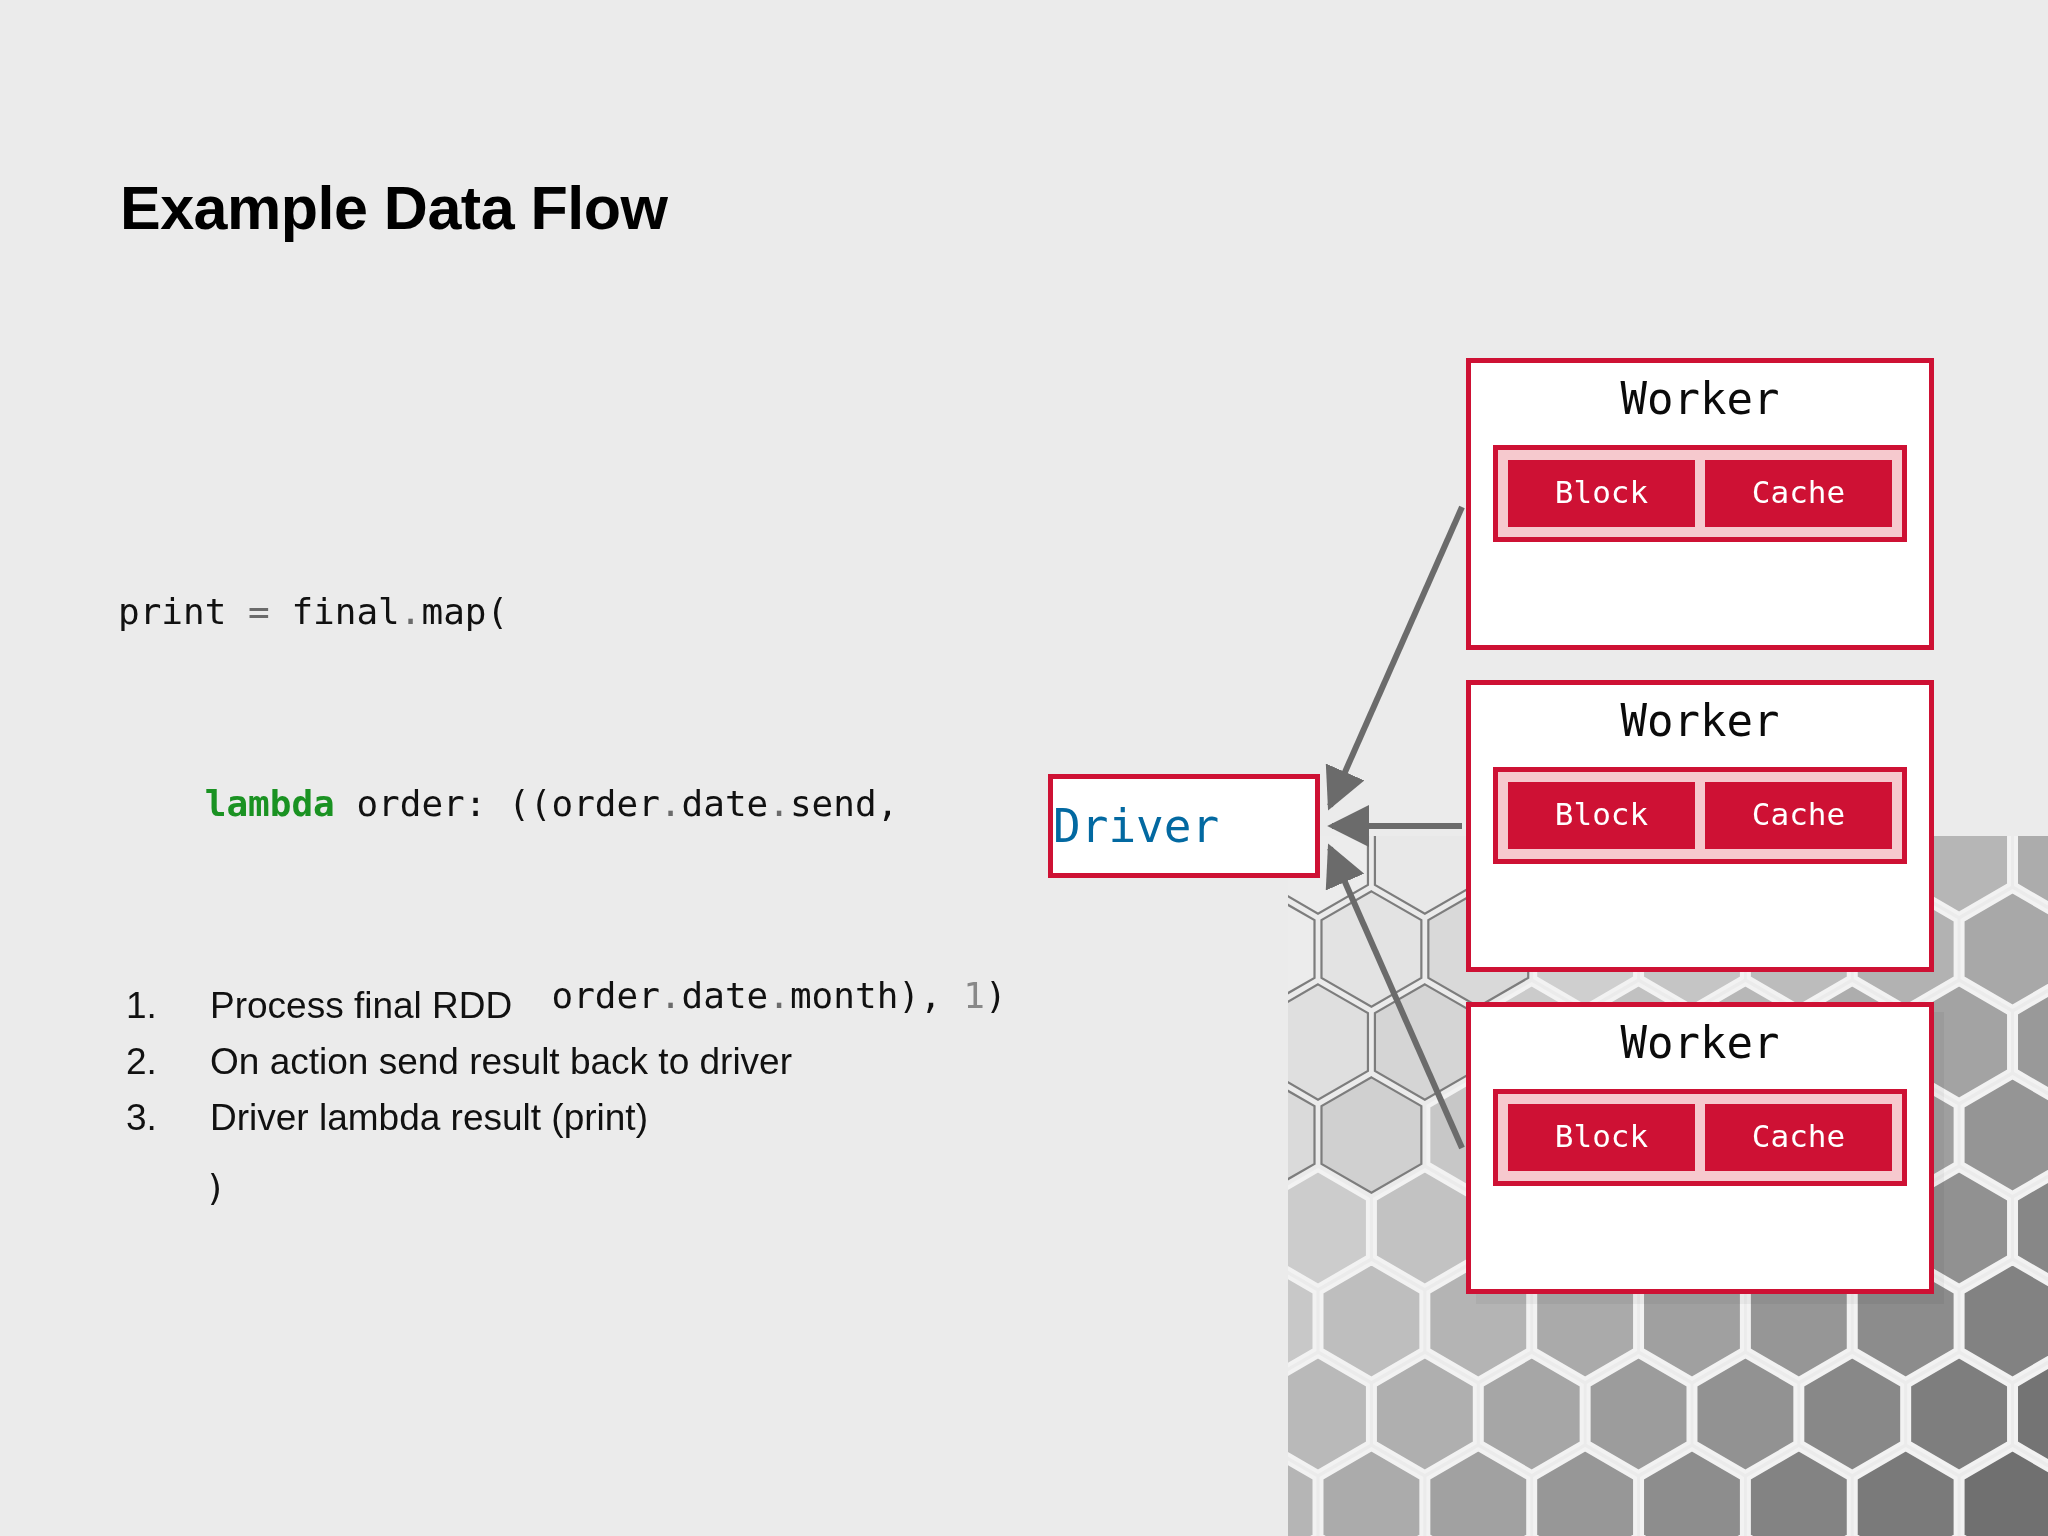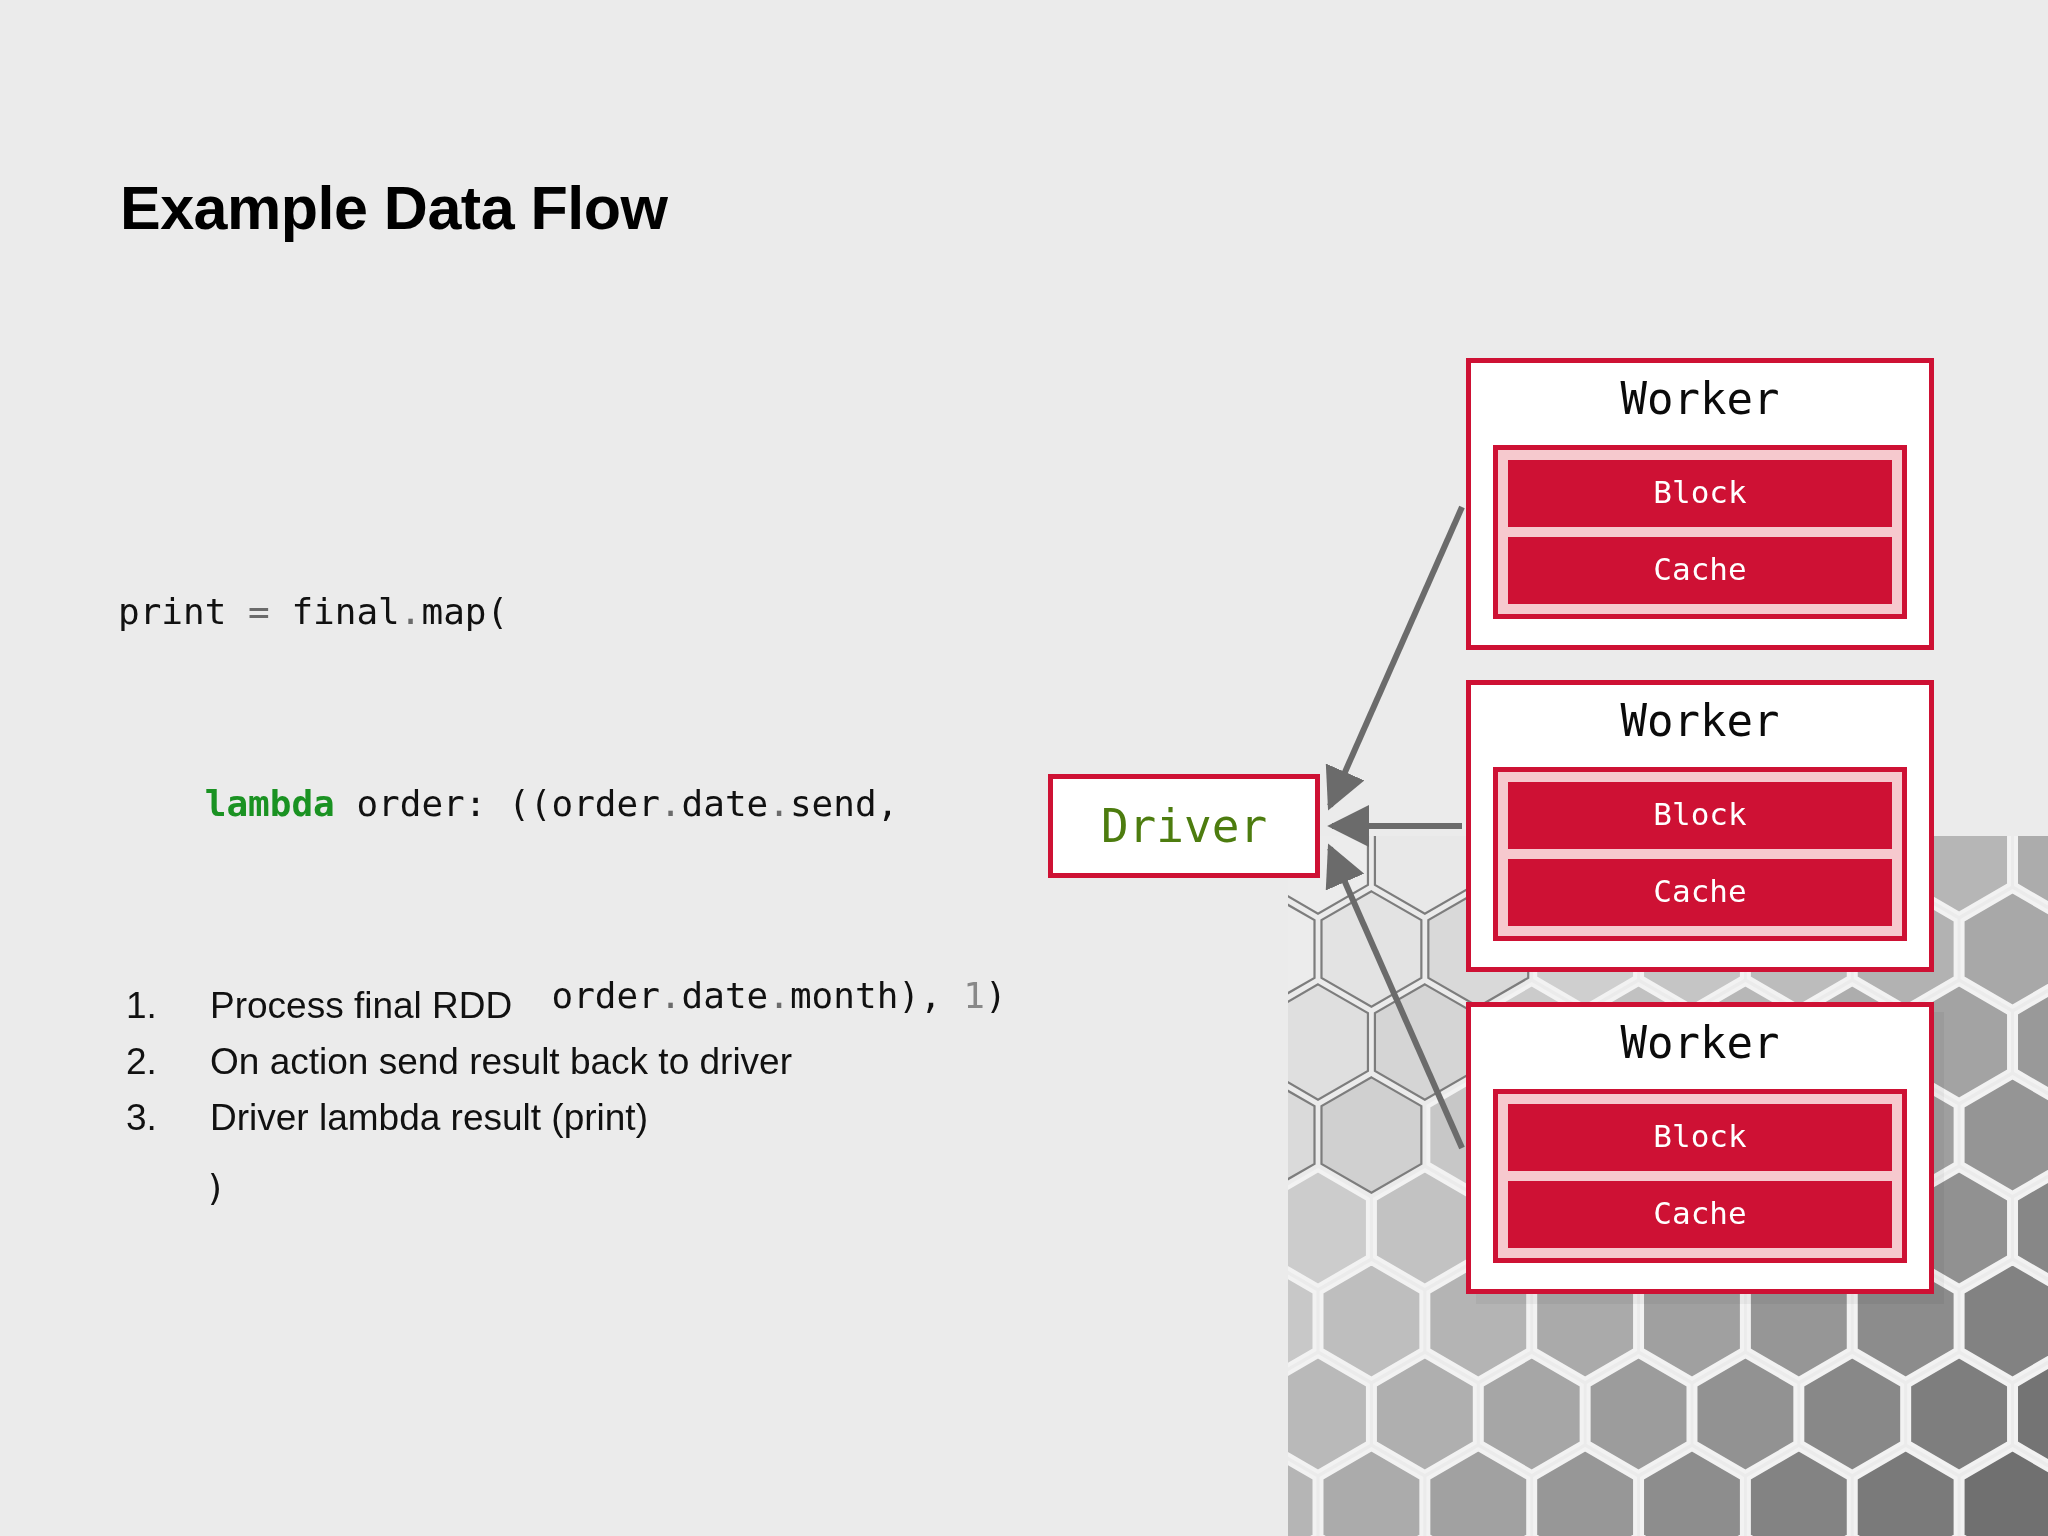--- a/index.html
+++ b/index.html
@@ -85,24 +85,24 @@
     position: absolute;
     left: 1048px;
     top: 774px;
     width: 272px;
     height: 104px;
     background: #ffffff;
     border: 5px solid #ce1134;
     box-sizing: border-box;
     display: flex;
     align-items: center;
-    justify-content: center;
+    justify-content: flex-start;
     font-family: "DejaVu Sans Mono", "Liberation Mono", monospace;
     font-size: 46px;
-    color: #4d7c0f;
+    color: #0369a1;
   }
 
   
   .worker {
     position: absolute;
     left: 1466px;
     width: 468px;
     height: 292px;
     background: #ffffff;
     border: 5px solid #ce1134;
@@ -120,21 +120,20 @@
     line-height: 1.1;
   }
   .mem {
     margin: 22px 22px 0 22px;
     border: 5px solid #ce1134;
     background: #f6c9ce;
     box-sizing: border-box;
     padding: 10px;
     display: flex;
     gap: 10px;
-    flex-direction: column;
   }
   .chip {
     flex: 1 1 0;
     background: #ce1134;
     color: #ffffff;
     font-family: "DejaVu Sans Mono", "Liberation Mono", monospace;
     font-size: 31px;
     text-align: center;
     padding: 17px 0 19px 0;
     line-height: 1;

